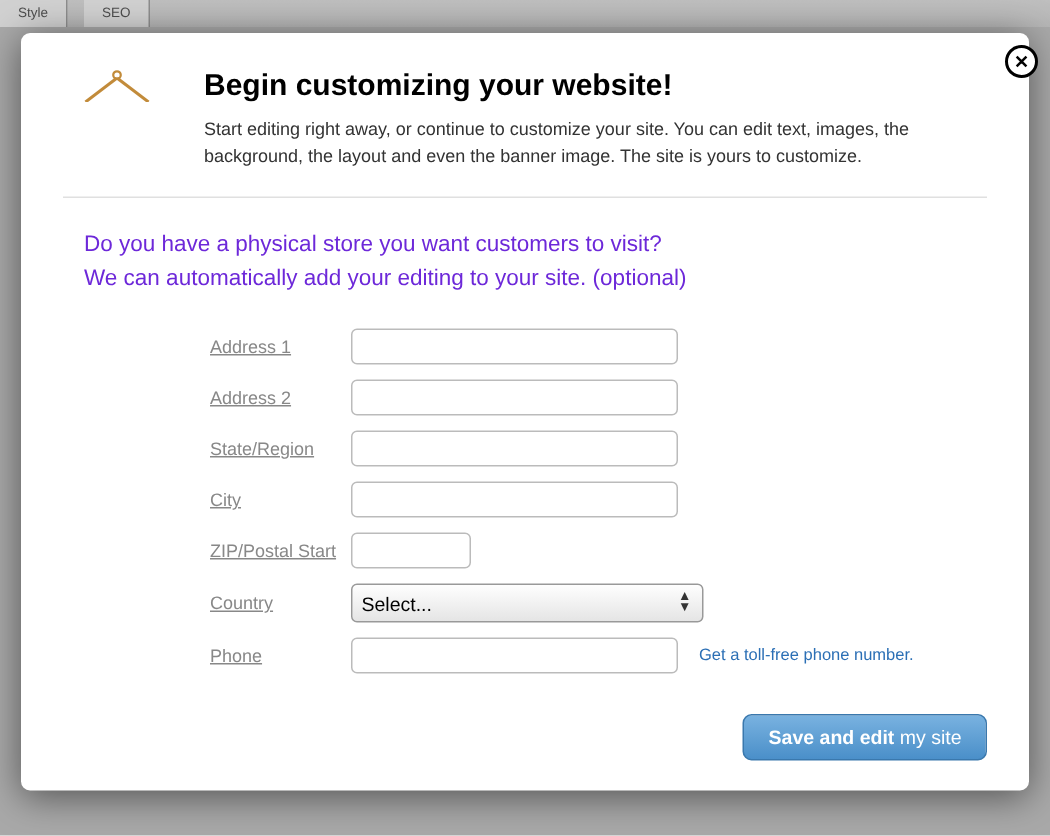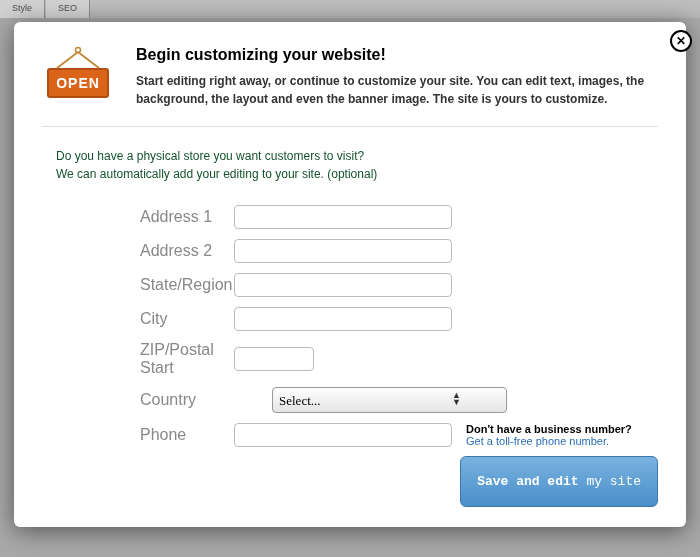--- a/index.html
+++ b/index.html
@@ -10,21 +10,21 @@
   background: #b8b8b8;
   position: relative;
   overflow: hidden;
 }
 .bg-tab-row {
   position: absolute;
   top: 0; left: 0; right: 0;
   height: 18px;
   background: linear-gradient(#d0d0d0, #c5c5c5);
   display: flex;
-  gap: 1px;
+  gap: 11px;
   font-size: 9px;
   color: #555;
 }
 .bg-tab {
   border-right: 1px solid #999;
   padding: 3px 12px;
   background: #e3e3e3;
 }
 .overlay {
   position: absolute;
@@ -84,76 +84,75 @@
   color: #fff;
   font-weight: bold;
   font-size: 14px;
   letter-spacing: 1px;
   padding: 5px 7px;
   border-radius: 3px;
   border: 2px solid #b04f11;
   font-family: Arial, sans-serif;
 }
 .header-text h2 {
-  font-size: 16px;
+  font-size: 20px;
   font-weight: bold;
   margin-bottom: 8px;
 }
 .header-text p {
   font-size: 12px;
   line-height: 1.5;
   color: #333;
-  font-weight: bold;
 }
 .question-block {
   margin-top: 20px;
   margin-left: 14px;
   margin-bottom: 22px;
 }
 .question-block p {
-  font-size: 12px;
-  color: #14532d;
+  font-size: 15px;
+  color: #6d28d9;
   line-height: 1.5;
 }
 .question-block .optional { }
 .form-rows {
   margin-left: 98px;
 }
 .form-row {
   display: flex;
   align-items: center;
   margin-bottom: 10px;
 }
 .form-label {
   width: 94px;
-  font-size: 16px;
+  font-size: 12px;
   color: #888;
+  text-decoration: underline;
 }
 .form-input {
   width: 218px;
   height: 24px;
   border: 1px solid #bbb;
   border-radius: 4px;
   padding: 2px 6px;
   font-size: 12px;
 }
 .form-input.short { width: 80px; }
 .form-select {
   width: 235px;
   height: 26px;
   border: 1px solid #999;
   border-radius: 4px;
   background: linear-gradient(#fefefe, #e5e5e5);
   padding: 2px 6px;
   font-size: 13px;
-  font-family: Liberation Serif, serif;
+  font-family: Liberation Sans, sans-serif;
   -webkit-appearance: none;
   appearance: none;
   position: relative;
-  margin-left: 38px;
 }
 .select-wrap {
   position: relative;
   width: 235px;
 }
 .select-arrows {
   position: absolute;
   right: 8px;
   top: 5px;
   font-size: 9px;
@@ -171,23 +170,22 @@
   position: absolute;
   bottom: 20px;
   right: 28px;
 }
 .save-btn {
   background: linear-gradient(#79b2e0, #4a8fc9);
   border: 1px solid #3a78ad;
   border-radius: 6px;
   color: #fff;
   font-size: 13px;
-  padding: 17px 16px;
+  padding: 7px 16px;
   cursor: pointer;
-  font-family: Liberation Mono, monospace;
 }
 .save-btn b { font-weight: bold; }
 </style>
 </head>
 <body>
 
 <div class="bg-tab-row">
   <div class="bg-tab"><span>Style</span></div>
   <div class="bg-tab"><span>SEO</span></div>
 </div>
@@ -202,21 +200,20 @@
 
   <div class="header-row">
     <div class="open-sign">
       <div class="hanger">
         <svg width="50" height="22" viewBox="0 0 50 22">
           <circle cx="25" cy="4" r="2.5" fill="none" stroke="#c28b3a" stroke-width="1.5"></circle>
           <line x1="25" y1="6" x2="4" y2="22" stroke="#c28b3a" stroke-width="2"></line>
           <line x1="25" y1="6" x2="46" y2="22" stroke="#c28b3a" stroke-width="2"></line>
         </svg>
       </div>
-      <div class="sign-board">OPEN</div>
     </div>
     <div class="header-text">
       <h2>Begin customizing your website!</h2>
       <p>Start editing right away, or continue to customize your site. You can edit text, images, the background, the layout and even the banner image. The site is yours to customize.</p>
     </div>
   </div>
 
   <div class="question-block">
     <p>Do you have a physical store you want customers to visit?</p>
     <p>
@@ -258,21 +255,20 @@
           <option>Select...</option>
         </select>
         <div class="select-arrows">▲<br>▼</div>
       </div>
     </div>
 
     <div class="form-row">
       <div class="form-label">Phone</div>
       <input class="form-input" type="text" value="" style="">
       <div class="phone-side">
-        <div class="q">Don't have a business number?</div>
         <div class="link">Get a toll-free phone number.</div>
       </div>
     </div>
 
   </div>
 
   <div class="footer-row">
     <button class="save-btn">
       <b>Save and edit</b><span> my site</span>
     </button>

